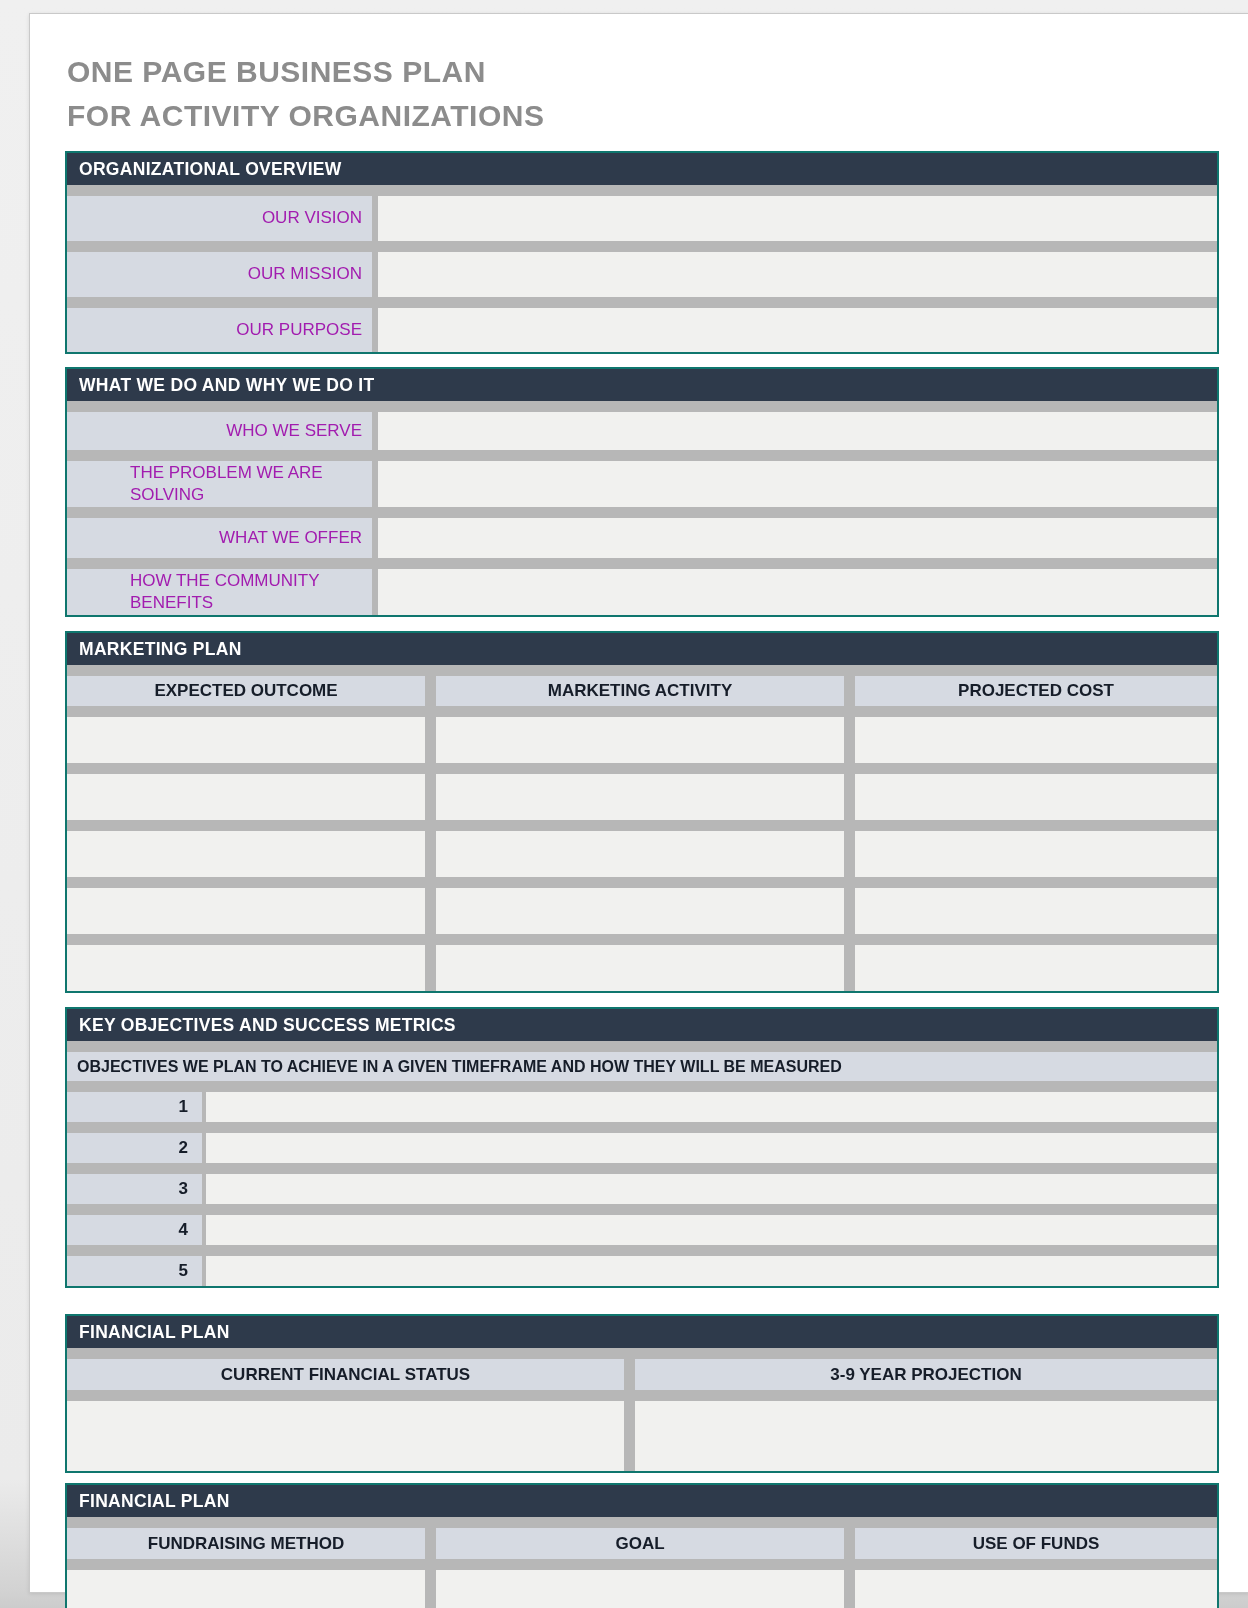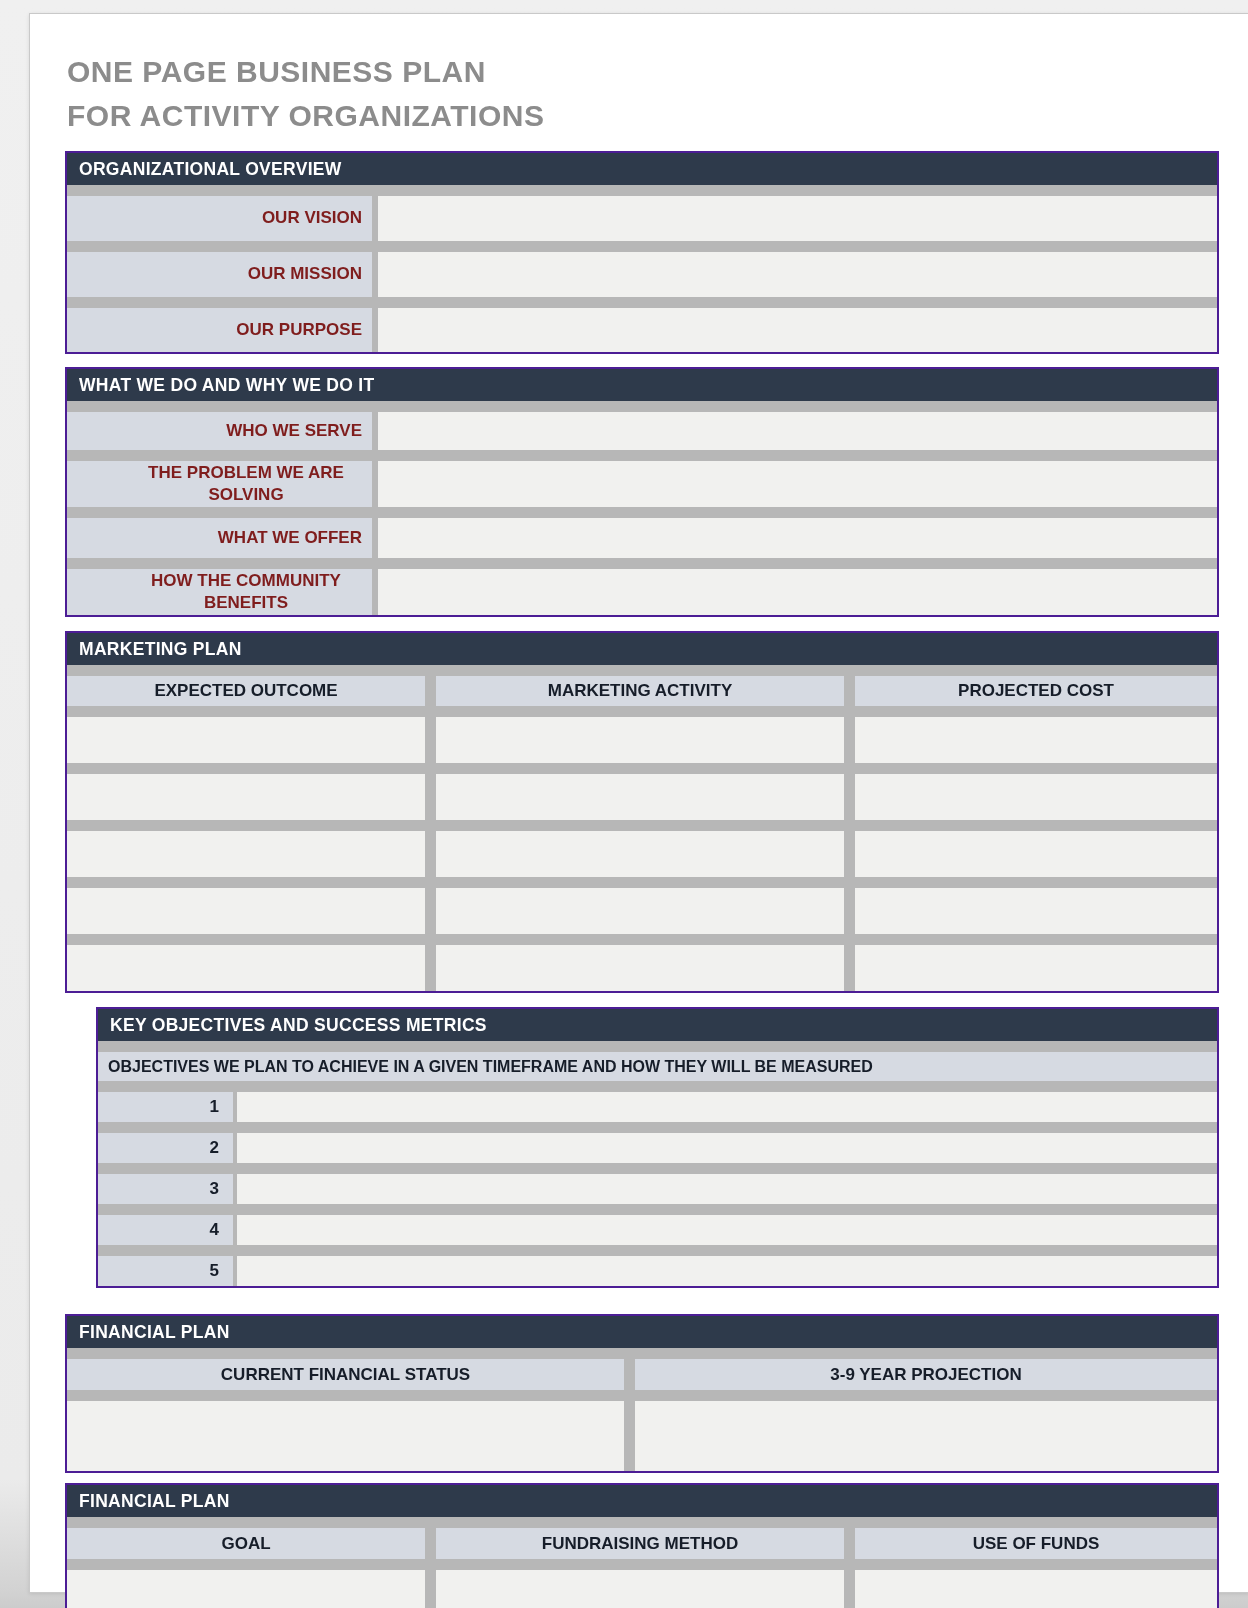--- a/index.html
+++ b/index.html
@@ -22,47 +22,47 @@
     color: #8c8c8c;
     font-weight: bold;
     font-size: 30px;
     line-height: 1.45;
     letter-spacing: 0.5px;
     margin-bottom: 14px;
     margin-left: 2px;
   }
   
   .tbl {
-    border: 2px solid #4c1d95;
+    border: 2px solid #0f766e;
     background: #b7b7b7;
     display: grid;
     row-gap: 2px;
     column-gap: 2px;
     gap: 11px;
   }
   .bar {
     grid-column: 1 / -1;
     background: #2e3a4b;
     color: #ffffff;
     font-weight: bold;
     font-size: 17.5px;
     letter-spacing: 0.3px;
     display: flex;
     align-items: center;
     padding-left: 12px;
   }
   .cell { display: flex; align-items: center; }
   .label-cell {
     background: #d6dae2;
-    color: #7f1d1d;
-    font-weight: bold;
+    color: #a21caf;
+    font-weight: normal;
     font-size: 17px;
     line-height: 1.3;
     justify-content: flex-end;
-    text-align: center;
+    text-align: left;
     padding: 4px 10px 4px 8px;
   }
   .label-cell span { display: inline-block; max-width: 232px; }
   .input-cell { background: #f1f1ef; }
   .colhead-cell {
     background: #d6dae2;
     color: #161d29;
     font-weight: bold;
     font-size: 17px;
     justify-content: center;
@@ -103,21 +103,20 @@
   .sec-marketing {
     grid-template-columns: 358px 408px 1fr;
     grid-template-rows: 32px 30px repeat(5, 46px);
     margin-top: 14px;
   }
   .sec-objectives {
     grid-template-columns: 135px 1fr;
     grid-template-rows: 32px 29px repeat(5, 30px);
     column-gap: 4px;
     margin-top: 14px;
-    margin-left: 31px;
   }
   .sec-financial1 {
     grid-template-columns: 557px 1fr;
     grid-template-rows: 32px 31px 70px;
     margin-top: 26px;
   }
   .sec-financial2 {
     grid-template-columns: 358px 408px 1fr;
     grid-template-rows: 32px 31px 172px;
     margin-top: 10px;
@@ -210,21 +209,21 @@
   <div class="tbl sec-financial1">
     <div class="bar">FINANCIAL PLAN</div>
     <div class="cell colhead-cell">CURRENT FINANCIAL STATUS</div>
     <div class="cell colhead-cell">3-9 YEAR PROJECTION</div>
     <div class="cell input-cell"></div>
     <div class="cell input-cell"></div>
   </div>
 
   <div class="tbl sec-financial2">
     <div class="bar">FINANCIAL PLAN</div>
+    <div class="cell colhead-cell">FUNDRAISING METHOD</div>
     <div class="cell colhead-cell">GOAL</div>
-    <div class="cell colhead-cell">FUNDRAISING METHOD</div>
     <div class="cell colhead-cell">USE OF FUNDS</div>
     <div class="cell input-cell"></div>
     <div class="cell input-cell"></div>
     <div class="cell input-cell"></div>
   </div>
 
 </div>
 
 </body></html>

